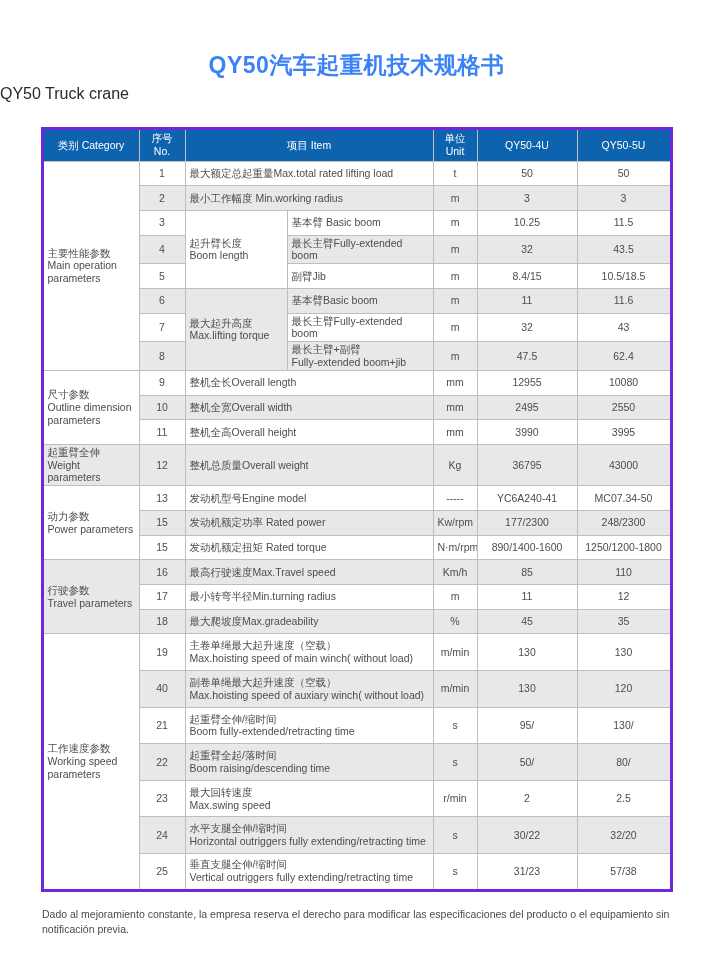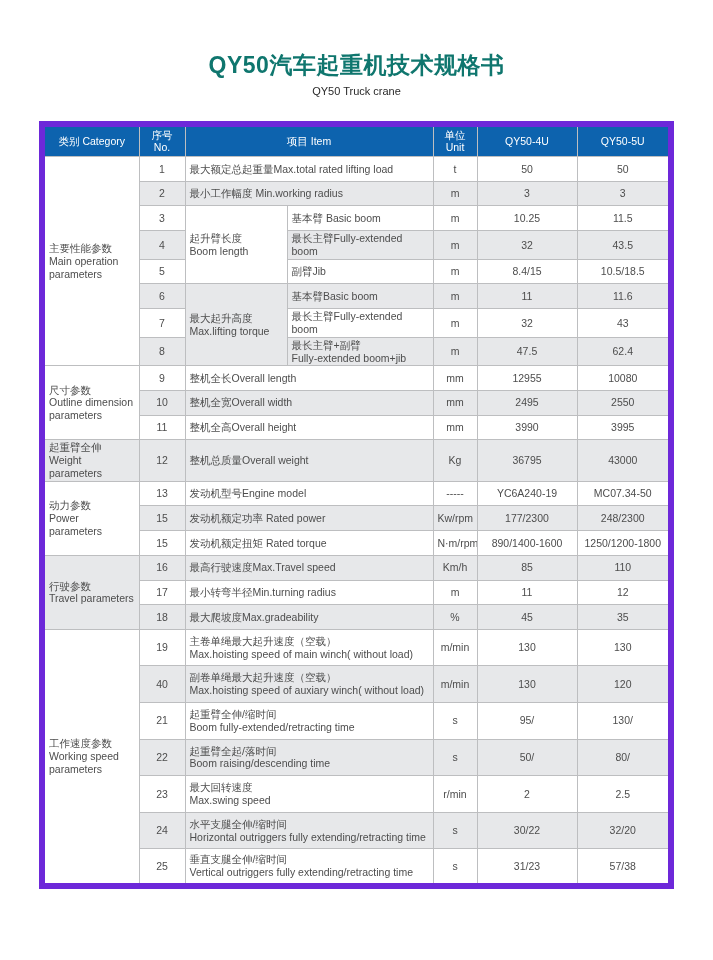--- a/index.html
+++ b/index.html
@@ -4,29 +4,29 @@
 <style>
   html,body{margin:0;padding:0;}
   body{
     width:713px;height:960px;background:#ffffff;
     font-family:"Liberation Sans","DejaVu Sans",sans-serif;
     color:#4d4d4d;-webkit-font-smoothing:antialiased;
   }
   .page{width:713px;height:960px;overflow:hidden;}
   .title{
     margin:52px 0 0 0;text-align:center;
-    font-size:23px;font-weight:700;color:#0f766e;letter-spacing:.5px;line-height:1.2;
+    font-size:23px;font-weight:700;color:#3b82f6;letter-spacing:.5px;line-height:1.2;
   }
   .subtitle{
-    margin-top:5px;text-align:center;font-size:11px;color:#2a2a2a;
+    margin-top:5px;text-align:left;font-size:16px;color:#2a2a2a;
   }
   table.spec{
     border-collapse:collapse;table-layout:fixed;
     width:629px;margin:24px auto 0 auto;
-    border:6px solid #6d28d9;
+    border:3px solid #6d28d9;
   }
   table.spec th, table.spec td{
     border:1px solid #bdbec0;
     font-size:10.5px;line-height:1.22;
     padding:1px 4px;overflow:hidden;
   }
   thead tr{height:33px;}
   thead th{
     background:#0d63ae;color:#ffffff;font-weight:400;
     font-size:11px;text-align:center;
@@ -164,21 +164,21 @@
         <td class="item" colspan="2">整机总质量Overall weight</td>
         <td class="unit">Kg</td>
         <td class="val">36795</td>
         <td class="val">43000</td>
       </tr>
       <tr>
         <td class="cat" rowspan="3"><span>动力参数</span><span class="l2">Power parameters</span></td>
         <td class="no">13</td>
         <td class="item" colspan="2">发动机型号Engine model</td>
         <td class="unit">-----</td>
-        <td class="val">YC6A240-19</td>
+        <td class="val">YC6A240-41</td>
         <td class="val">MC07.34-50</td>
       </tr>
       <tr class="even">
         <td class="no">15</td>
         <td class="item" colspan="2">发动机额定功率 Rated power</td>
         <td class="unit">Kw/rpm</td>
         <td class="val">177/2300</td>
         <td class="val">248/2300</td>
       </tr>
       <tr>
@@ -257,15 +257,16 @@
         <td class="no">25</td>
         <td class="item" colspan="2"><span>垂直支腿全伸/缩时间</span><span class="l2">Vertical outriggers fully extending/retracting time</span></td>
         <td class="unit">s</td>
         <td class="val">31/23</td>
         <td class="val">57/38</td>
       </tr>
     </tbody>
   </table>
 
   <div class="footer">
+    <div class="es">Dado al mejoramiento constante, la empresa reserva el derecho para modificar las especificaciones del producto o el equipamiento sin notificación previa.</div>
   </div>
 
 </div>
 
 </body></html>

